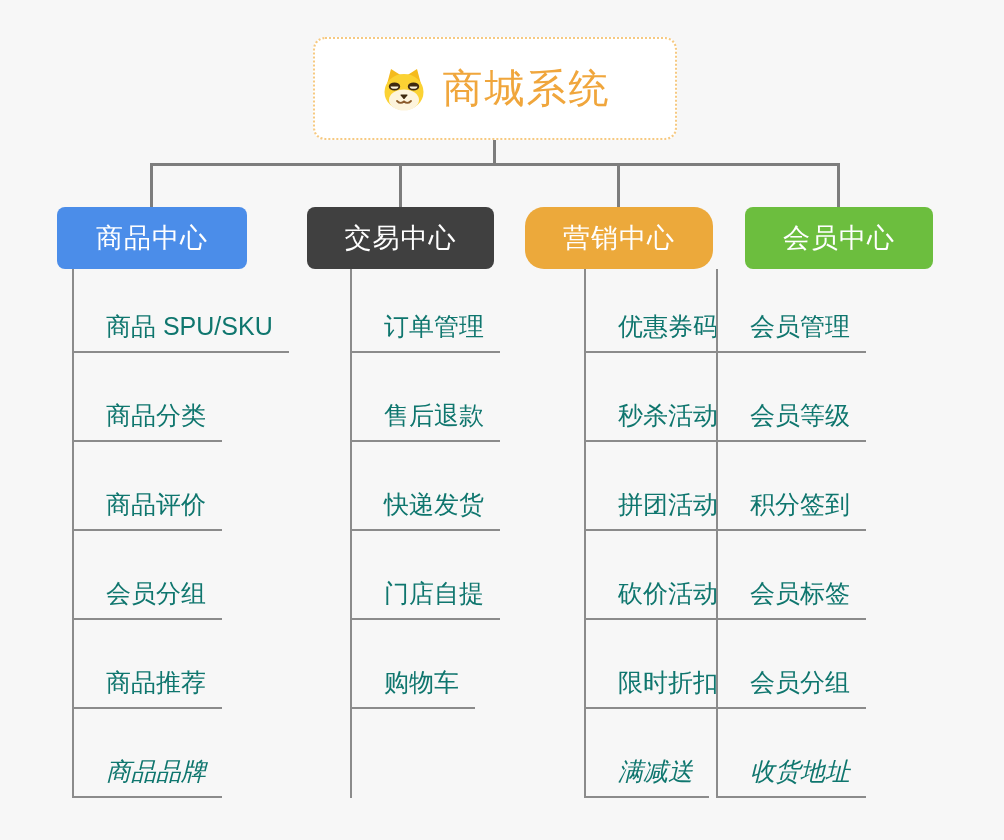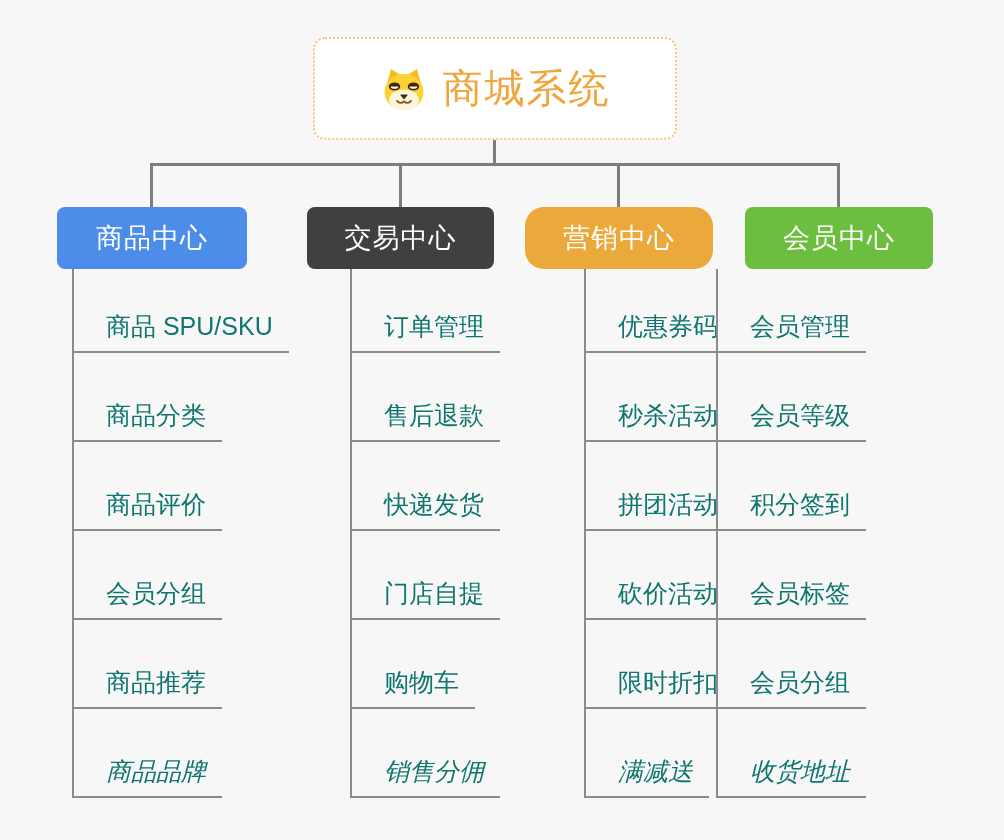--- a/index.html
+++ b/index.html
@@ -103,21 +103,20 @@
     <div class="leaf">商品推荐</div>
     <div class="leaf">商品品牌</div>
   </div>
 
   <div class="leaf-col col-2">
     <div class="leaf">订单管理</div>
     <div class="leaf">售后退款</div>
     <div class="leaf">快递发货</div>
     <div class="leaf">门店自提</div>
     <div class="leaf">购物车</div>
-    <div class="leaf">销售分佣</div>
   </div>
 
   <div class="leaf-col col-3">
     <div class="leaf">优惠券码</div>
     <div class="leaf">秒杀活动</div>
     <div class="leaf">拼团活动</div>
     <div class="leaf">砍价活动</div>
     <div class="leaf">限时折扣</div>
     <div class="leaf">满减送</div>
   </div>

